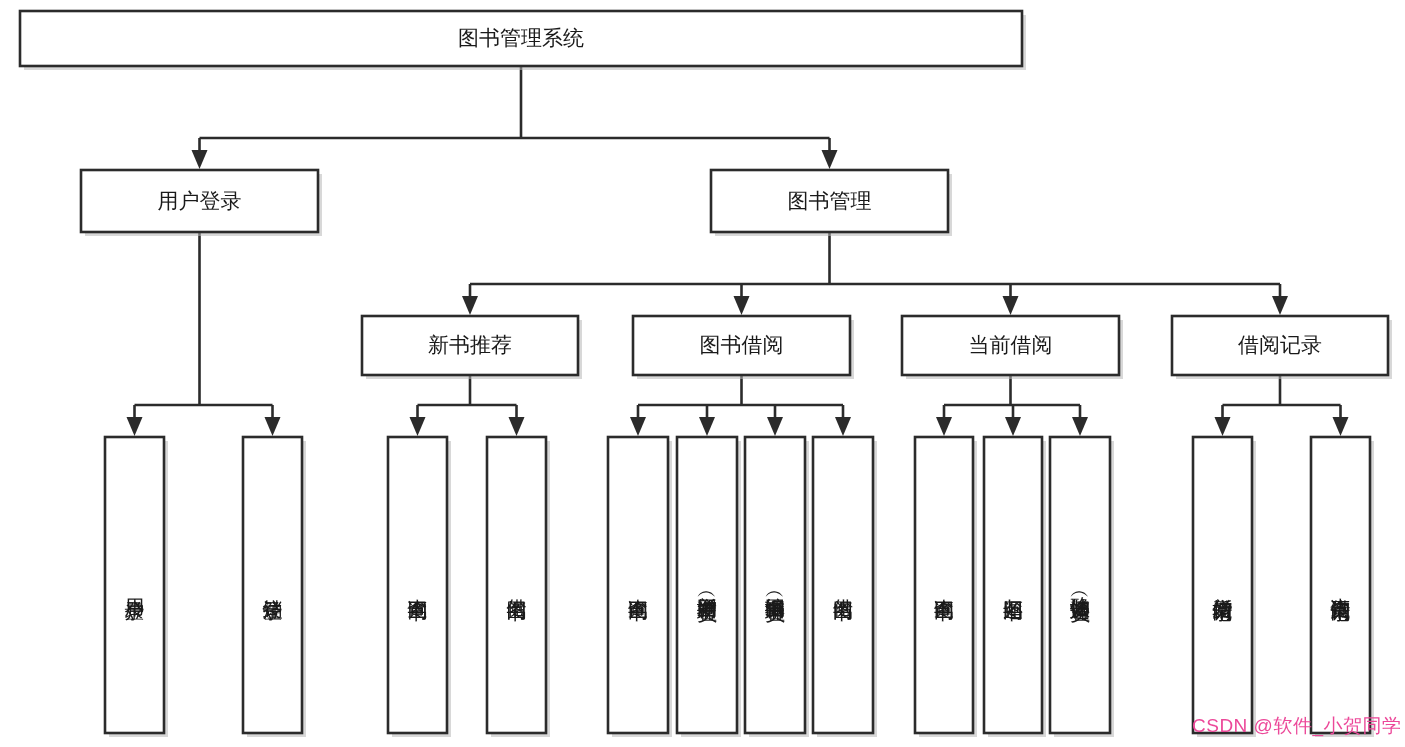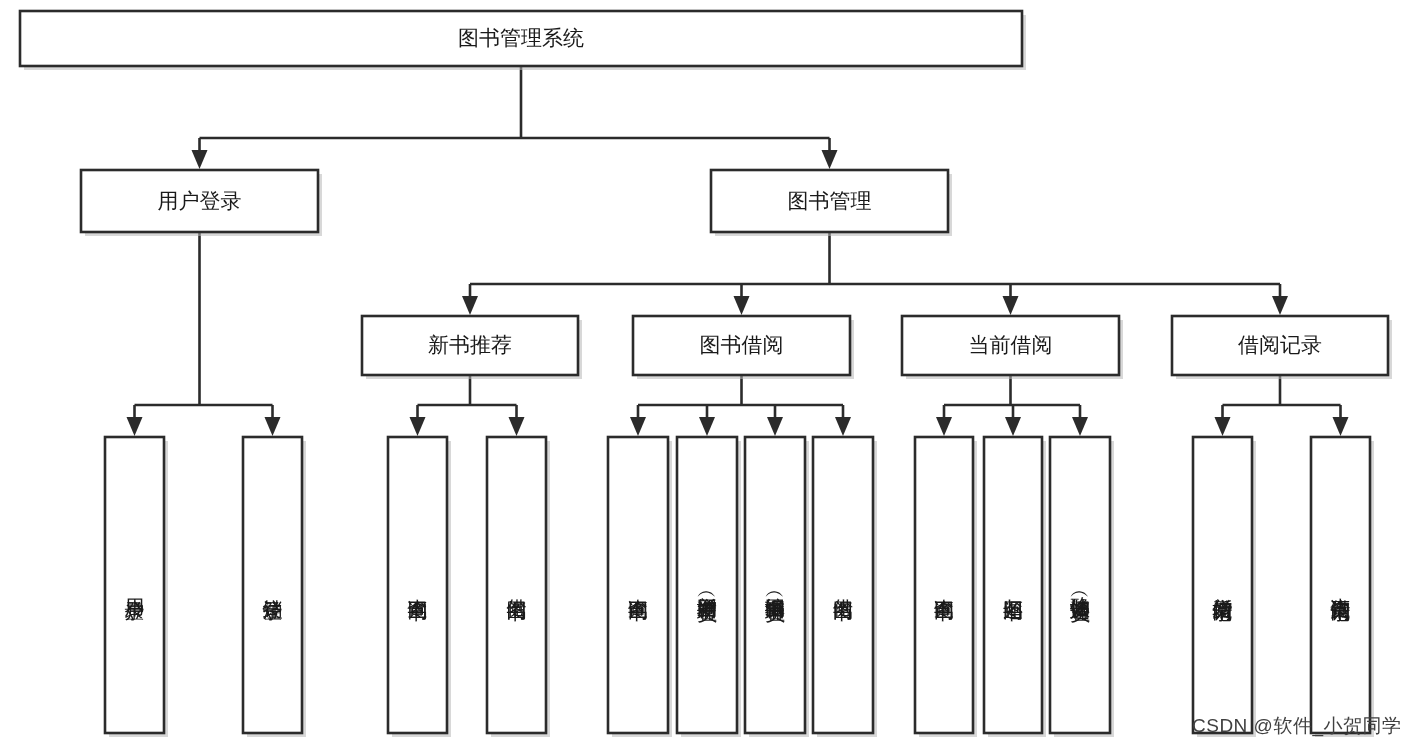--- a/index.html
+++ b/index.html
@@ -63,21 +63,21 @@
     display: flex;
     align-items: center;
     justify-content: center;
     white-space: nowrap;
     pointer-events: none;
   }
   .watermark {
     position: absolute;
     font-family: "Liberation Sans", "DejaVu Sans", sans-serif;
     font-size: 19px;
-    color: #404040;
+    color: #ec4899;
     white-space: nowrap;
     letter-spacing: 0.5px;
   }
 </style>
 </head>
 <body>
 
 <div id="diagram-root">
   <svg id="tree-svg" viewBox="0 0 1405 747" xmlns="http://www.w3.org/2000/svg">
     <g id="layer-connectors">

